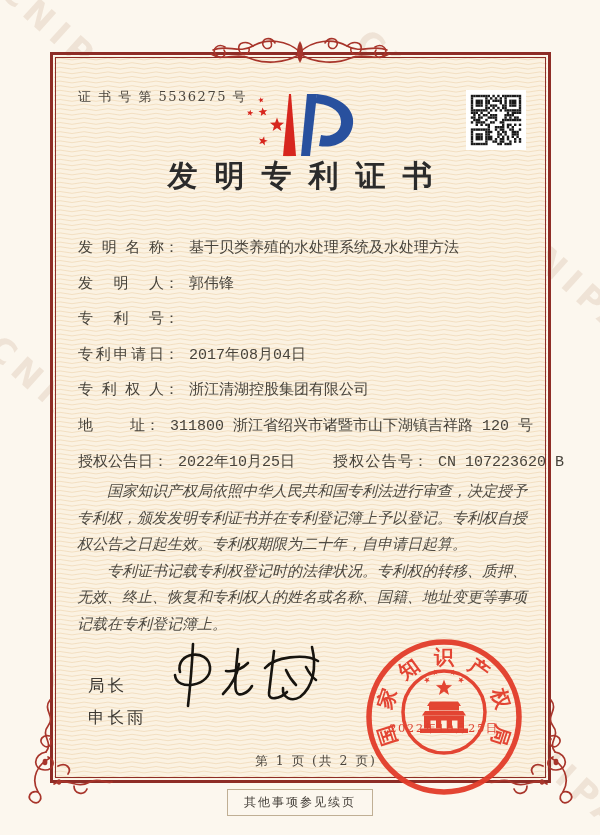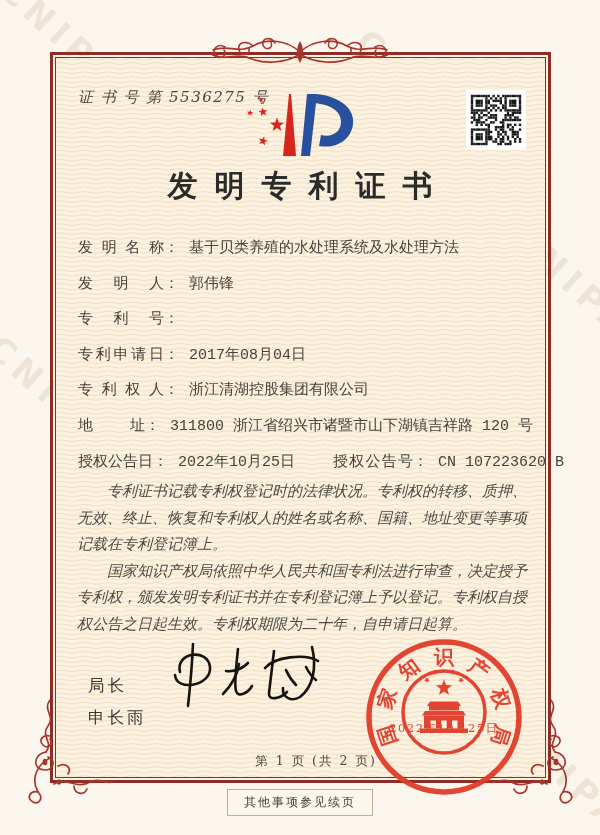--- a/index.html
+++ b/index.html
@@ -17,27 +17,27 @@
   .border-frame{position:absolute;left:50px;top:52px;width:501px;height:731px;
                 box-sizing:border-box;border:3px solid #8e2d26;z-index:3;}
   .border-frame::after{content:"";position:absolute;inset:2px;border:1px solid #8e2d26;}
 
   .guilloche{position:absolute;left:54px;top:56px;width:493px;height:723px;z-index:2;}
 
   .orn-top{position:absolute;left:205px;top:33px;width:190px;height:38px;z-index:4;}
   .orn-bl{position:absolute;left:14px;top:696px;width:102px;height:110px;z-index:5;}
   .orn-br{position:absolute;left:485px;top:696px;width:102px;height:110px;z-index:5;transform:scaleX(-1);}
 
-  .cert-no{position:absolute;left:78px;top:88px;font-size:15px;color:#4a453d;
-           letter-spacing:1.5px;z-index:6;font-style:italic;}
+  .cert-no{position:absolute;left:78px;top:88px;font-size:13px;color:#4a453d;
+           letter-spacing:1.5px;z-index:6;}
   .qr-wrap{position:absolute;left:466px;top:90px;width:60px;height:60px;background:#fff;
            padding:2px;box-sizing:border-box;z-index:6;}
   .logo{position:absolute;left:243px;top:91px;width:115px;height:80px;z-index:6;}
 
-  .title{position:absolute;left:0;top:166px;width:600px;text-align:center;
+  .title{position:absolute;left:0;top:156px;width:600px;text-align:center;
          font-size:30px;font-weight:bold;color:#2b2b2b;letter-spacing:17px;
          text-indent:17px;z-index:6;}
 
   .fields{position:absolute;left:78px;top:238px;width:455px;font-size:15px;
           color:#47433b;z-index:6;font-family:Liberation Mono, monospace;}
   .frow{display:flex;align-items:baseline;height:18px;margin-bottom:17.6px;white-space:nowrap;}
   .flabel{display:inline-block;width:86px;text-align:justify;text-align-last:justify;}
   .fcolon{margin-right:10px;}
   .fpair2{margin-left:38px;display:flex;align-items:flex-end;}
   .fpair2 .flabel{width:80px;margin-right:0;}
@@ -585,22 +585,22 @@
       <span class="fvalue">2022年10月25日</span>
       <span class="fpair2">
         <span class="flabel">授权公告号</span>
           <span class="fcolon">：</span>
         <span class="fvalue">CN 107223620 B</span>
       </span>
     </div>
   </div>
 
   <div class="paras">
+    <p>国家知识产权局依照中华人民共和国专利法进行审查，决定授予专利权，颁发发明专利证书并在专利登记簿上予以登记。专利权自授权公告之日起生效。专利权期限为二十年，自申请日起算。</p>
     <p>专利证书记载专利权登记时的法律状况。专利权的转移、质押、无效、终止、恢复和专利权人的姓名或名称、国籍、地址变更等事项记载在专利登记簿上。</p>
-    <p>国家知识产权局依照中华人民共和国专利法进行审查，决定授予专利权，颁发发明专利证书并在专利登记簿上予以登记。专利权自授权公告之日起生效。专利权期限为二十年，自申请日起算。</p>
   </div>
 
   <div class="director">
     <div>局长</div>
     <div>申长雨</div>
   </div>
 
   <svg class="signature" viewBox="0 0 175 82">
     <g stroke="#17140f" stroke-width="2.6" fill="none" stroke-linecap="round" stroke-linejoin="round">
       <path d="M18,32 C13,12 46,8 48,27 C50,46 14,52 13,35"></path>

